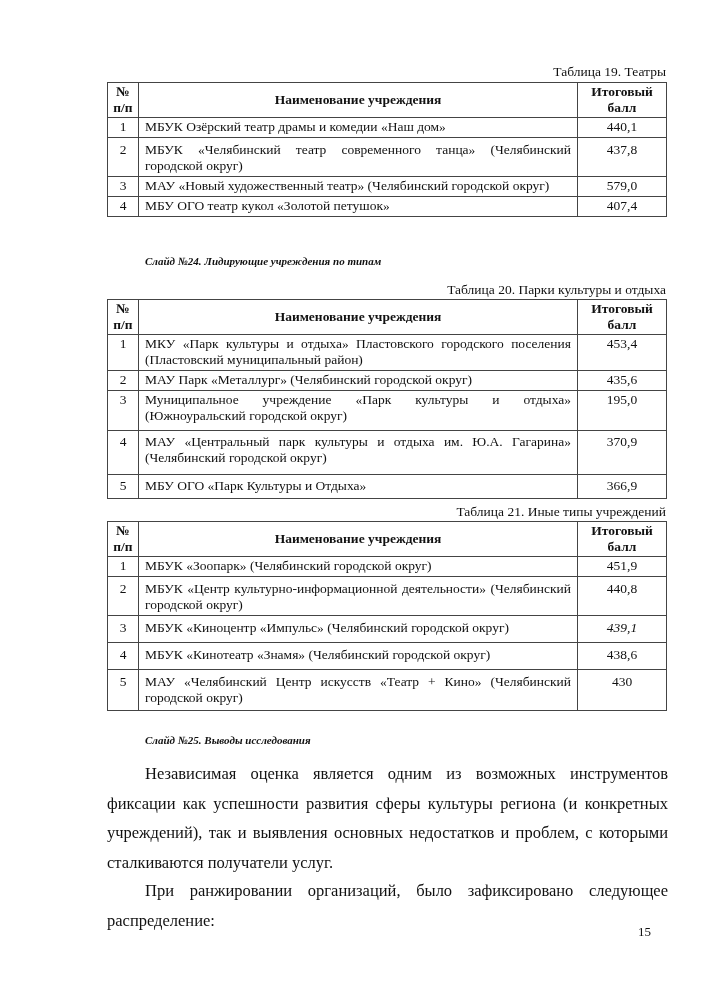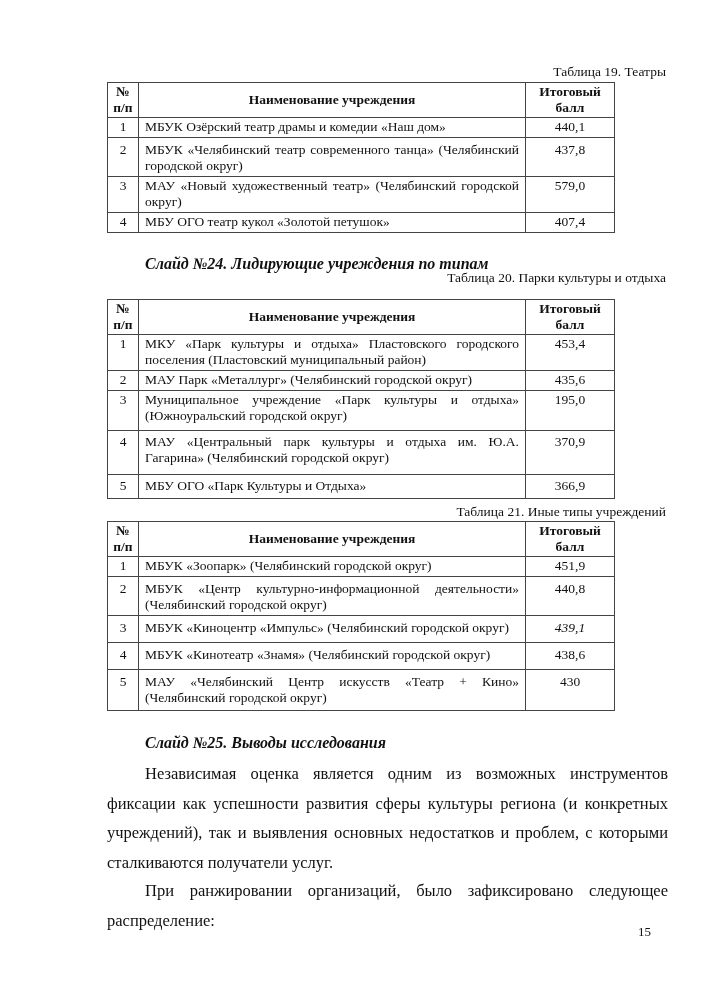--- a/index.html
+++ b/index.html
@@ -6,32 +6,32 @@
   body {
     width: 707px; height: 1000px; position: relative; overflow: hidden;
     font-family: "Liberation Serif", "DejaVu Serif", serif; color: #111;
   }
   .caption {
     position: absolute; right: 41px; font-size: 13.5px; line-height: 16px;
     white-space: nowrap;
     text-align: center;
   }
   table.data {
-    position: absolute; left: 107px; width: 508px;
+    position: absolute; left: 107px; width: 560px;
     border-collapse: collapse; font-size: 13.5px; line-height: 16px;
   }
   table.data td, table.data th {
     border: 1.3px solid #444; vertical-align: top; padding: 1px 6px 2px 6px;
   }
   table.data th { font-weight: bold; vertical-align: middle; text-align: center; padding: 1px 3px; }
   table.data td.num { text-align: center; width: 23px; padding-left: 2px; padding-right: 2px; }
   table.data td.score { text-align: center; width: 76px; }
   table.data td.name { text-align: justify; text-align-last: left; }
   .slide-heading {
-    position: absolute; left: 145px; font-size: 16px; font-weight: bold; font-style: italic;
+    position: absolute; left: 145px; font-size: 11px; font-weight: bold; font-style: italic;
     white-space: nowrap;
   }
   .para {
     position: absolute; left: 107px; width: 561px; font-size: 16.5px; line-height: 29.5px;
     text-align: justify; margin: 0; text-indent: 38px;
   }
   .page-number { position: absolute; left: 638px; top: 924px; font-size: 13px; }
 </style>
 </head>
 <body>
@@ -62,21 +62,21 @@
   <tr>
     <td class="num">4</td>
     <td class="name">МБУ ОГО театр кукол «Золотой петушок»</td>
     <td class="score">407,4</td>
   </tr>
 </tbody>
   </table>
 
 <div class="slide-heading" style="top:255px;">Слайд №24.  Лидирующие учреждения по типам</div>
 
-<div class="caption" style="top:270px;">Таблица 20. Парки культуры и отдыха</div>
+<div class="caption" style="top:282px;">Таблица 20. Парки культуры и отдыха</div>
 <table class="data" style="top:299px;">
   <tbody>
       <tr>
     <th style="width:24px;">№ п/п</th>
     <th>Наименование учреждения</th>
     <th style="width:76px;">Итоговый балл</th>
   </tr>
   <tr>
     <td class="num">1</td>
     <td class="name">МКУ «Парк культуры и отдыха» Пластовского городского поселения (Пластовский муниципальный район)</td>

